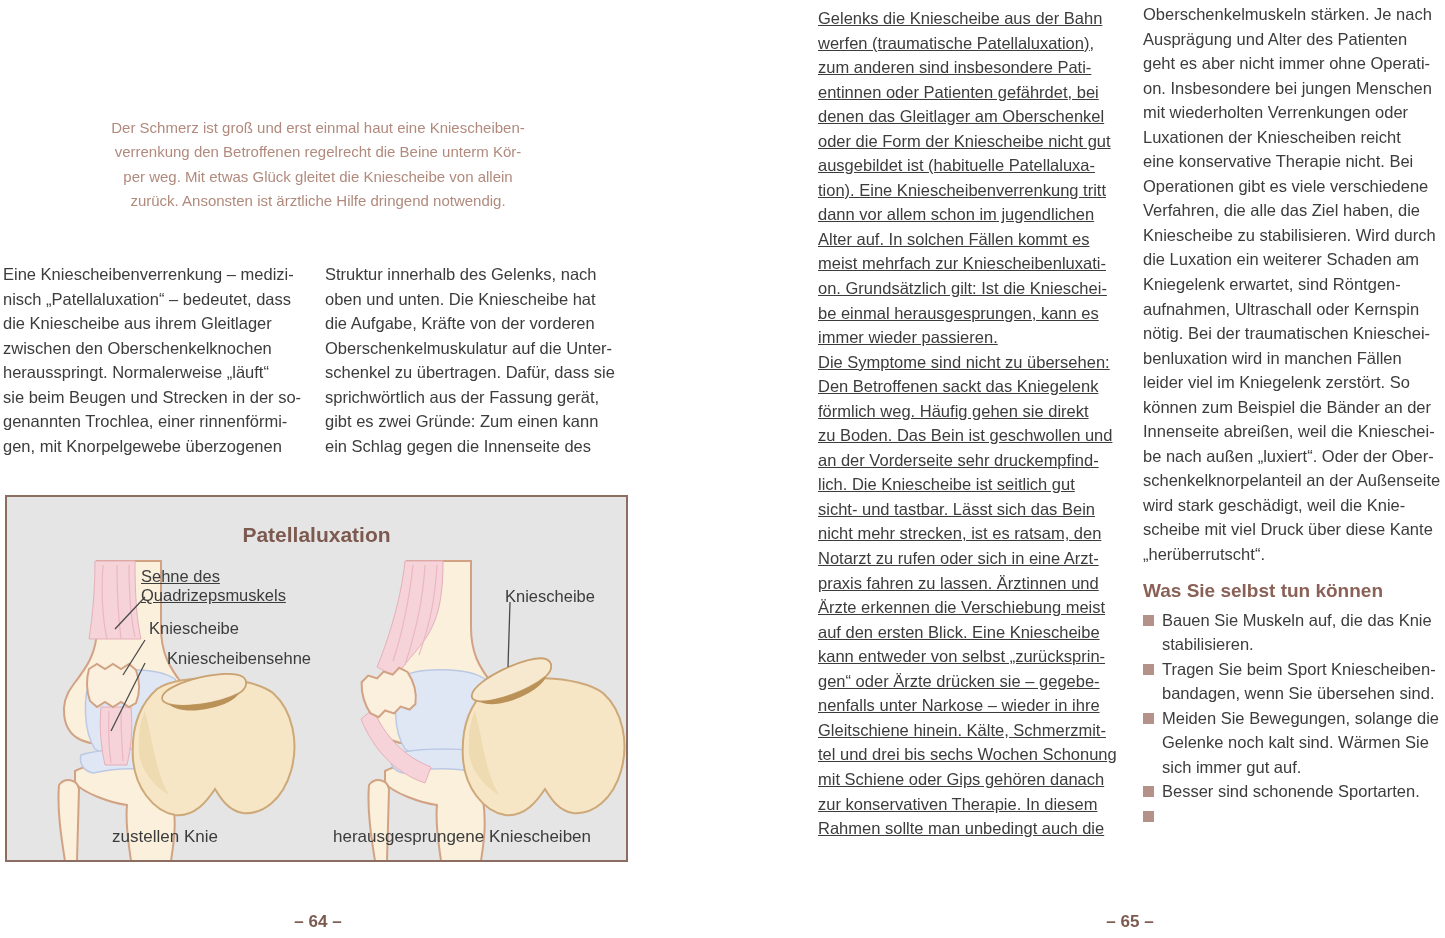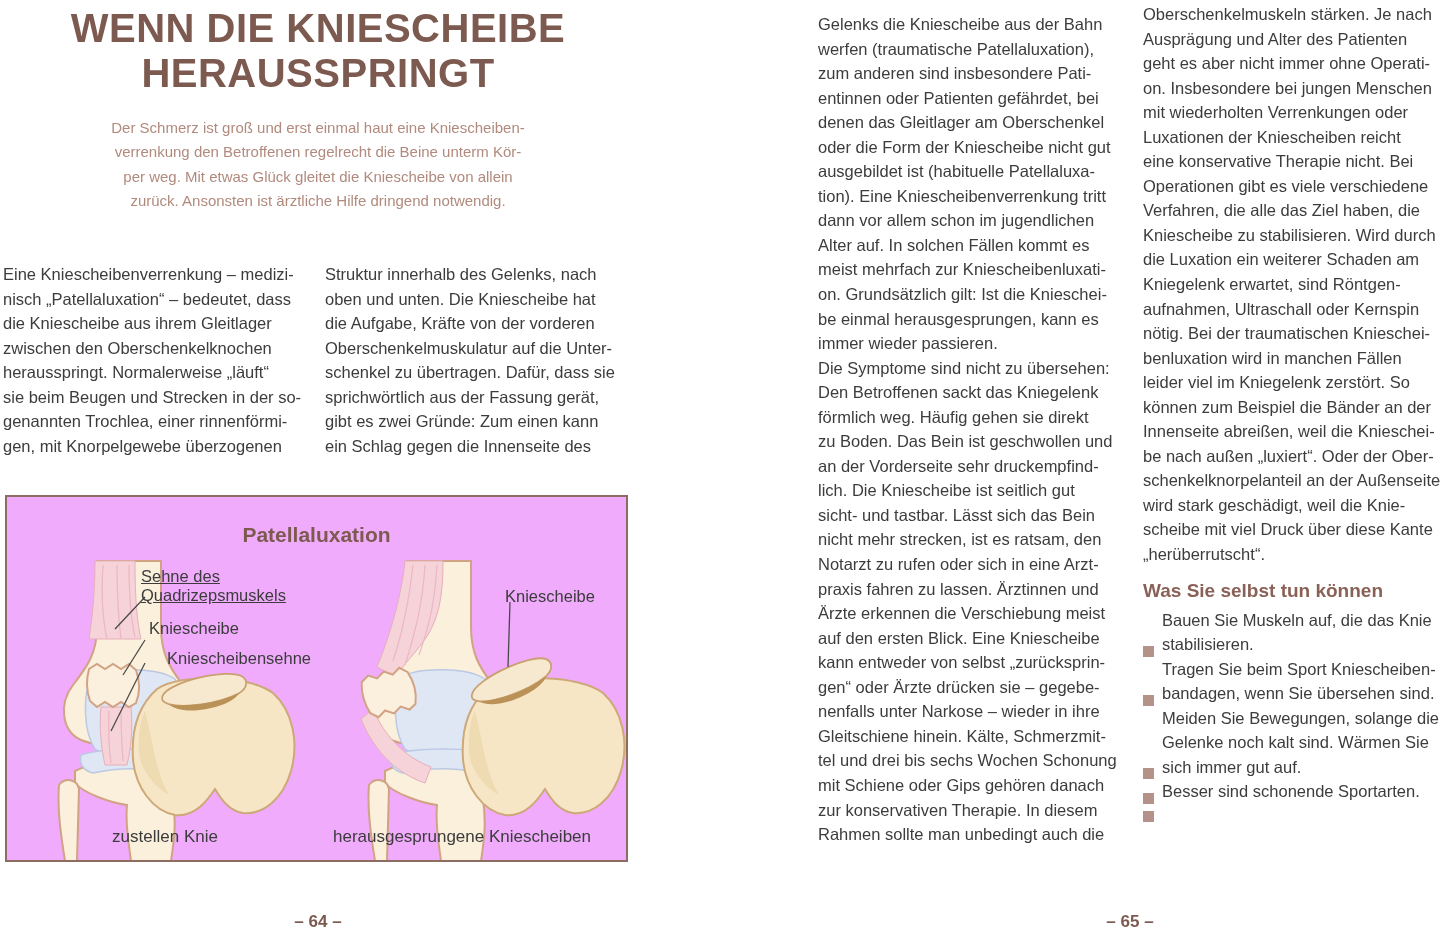--- a/index.html
+++ b/index.html
@@ -20,33 +20,33 @@
     font-size:15px;line-height:24.4px;font-weight:400;color:#b18a7d;white-space:pre;
   }
   
   .col{font-size:16.5px;line-height:24.55px;color:#3c3c3c;}
   .col h3{
     font-size:19px;line-height:22px;margin:13px 0 6px 0;
     color:#8a6156;font-weight:700;
   }
   .col-l1{left:3px;top:262px;width:310px;}
   .col-l2{left:325px;top:262px;width:312px;}
-  .col-r1{left:818px;top:12px;width:312px;}
+  .col-r1{left:818px;top:6px;width:312px;text-decoration:underline;}
   .col-r2{left:1143px;top:2px;width:302px;}
   
   .bullets{margin:4px 0 0 0;padding:0;list-style:none;}
-  .bullets li{display:flex;align-items:flex-end;margin:0;}
+  .bullets li{display:flex;align-items:flex-start;margin:0;}
   .bullets .sq{
     flex:0 0 auto;width:11px;height:11px;background:#b4928a;
     margin:7px 8px 0 0;
   }
   
   .figure-box{
     left:5px;top:495px;width:623px;height:367px;
-    border:2px solid #8d6c61;background:#f0abfc;box-sizing:border-box;
+    border:2px solid #8d6c61;background:#e5e5e5;box-sizing:border-box;
   }
   .figure-box svg{position:absolute;left:0;top:0;}
   .fig-title{
     left:0;top:26px;width:100%;text-align:center;
     font-size:21px;font-weight:700;color:#7c5a50;
   }
   .fig-label{
     font-size:16.5px;line-height:19px;color:#3c3c3c;white-space:pre;
   }
   .fig-caption{
@@ -55,22 +55,20 @@
   .pagenum{
     top:912px;width:120px;text-align:center;
     font-size:17px;font-weight:700;color:#7c5a50;
   }
 </style>
 </head>
 <body>
 
 <div id="spread">
 
-  <div class="abs main-title">WENN DIE KNIESCHEIBE
-HERAUSSPRINGT</div>
   <div class="abs lead">Der Schmerz ist groß und erst einmal haut eine Kniescheiben-
 verrenkung den Betroffenen regelrecht die Beine unterm Kör-
 per weg. Mit etwas Glück gleitet die Kniescheibe von allein
 zurück. Ansonsten ist ärztliche Hilfe dringend notwendig.</div>
 
   <div class="abs col col-l1 pre">Eine Kniescheibenverrenkung – medizi-
 nisch „Patellaluxation“ – bedeutet, dass
 die Kniescheibe aus ihrem Gleitlager
 zwischen den Oberschenkelknochen
 herausspringt. Normalerweise „läuft“

